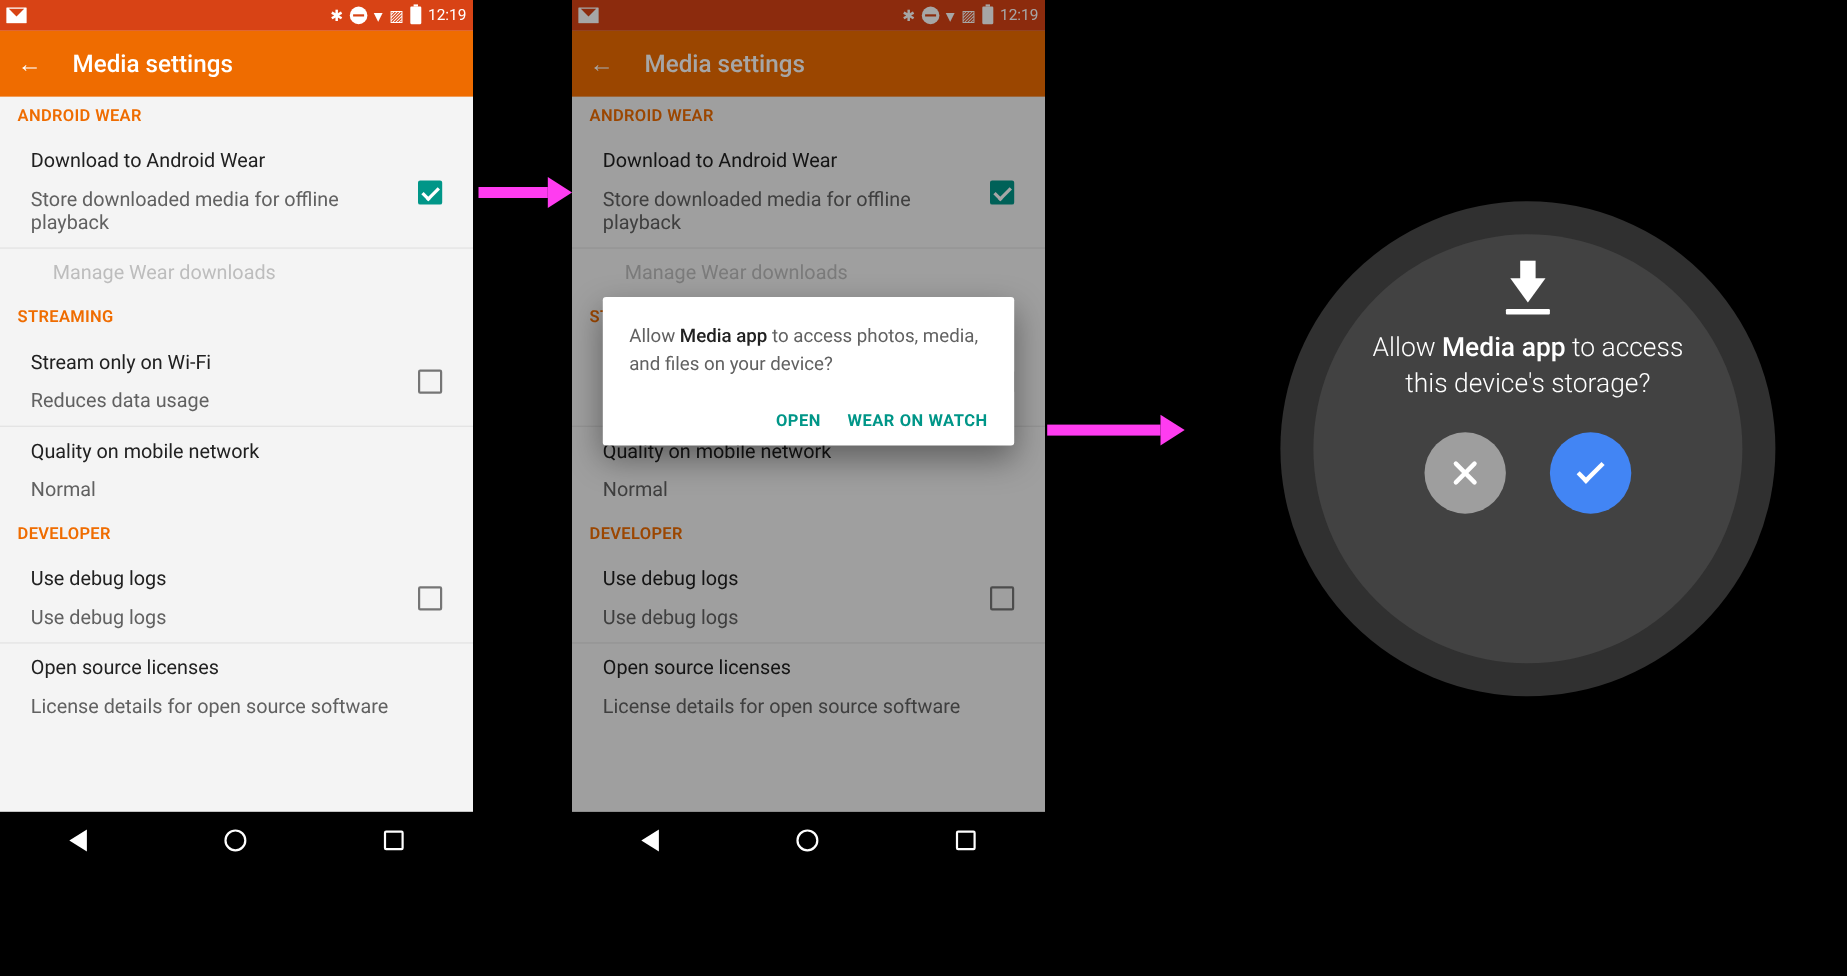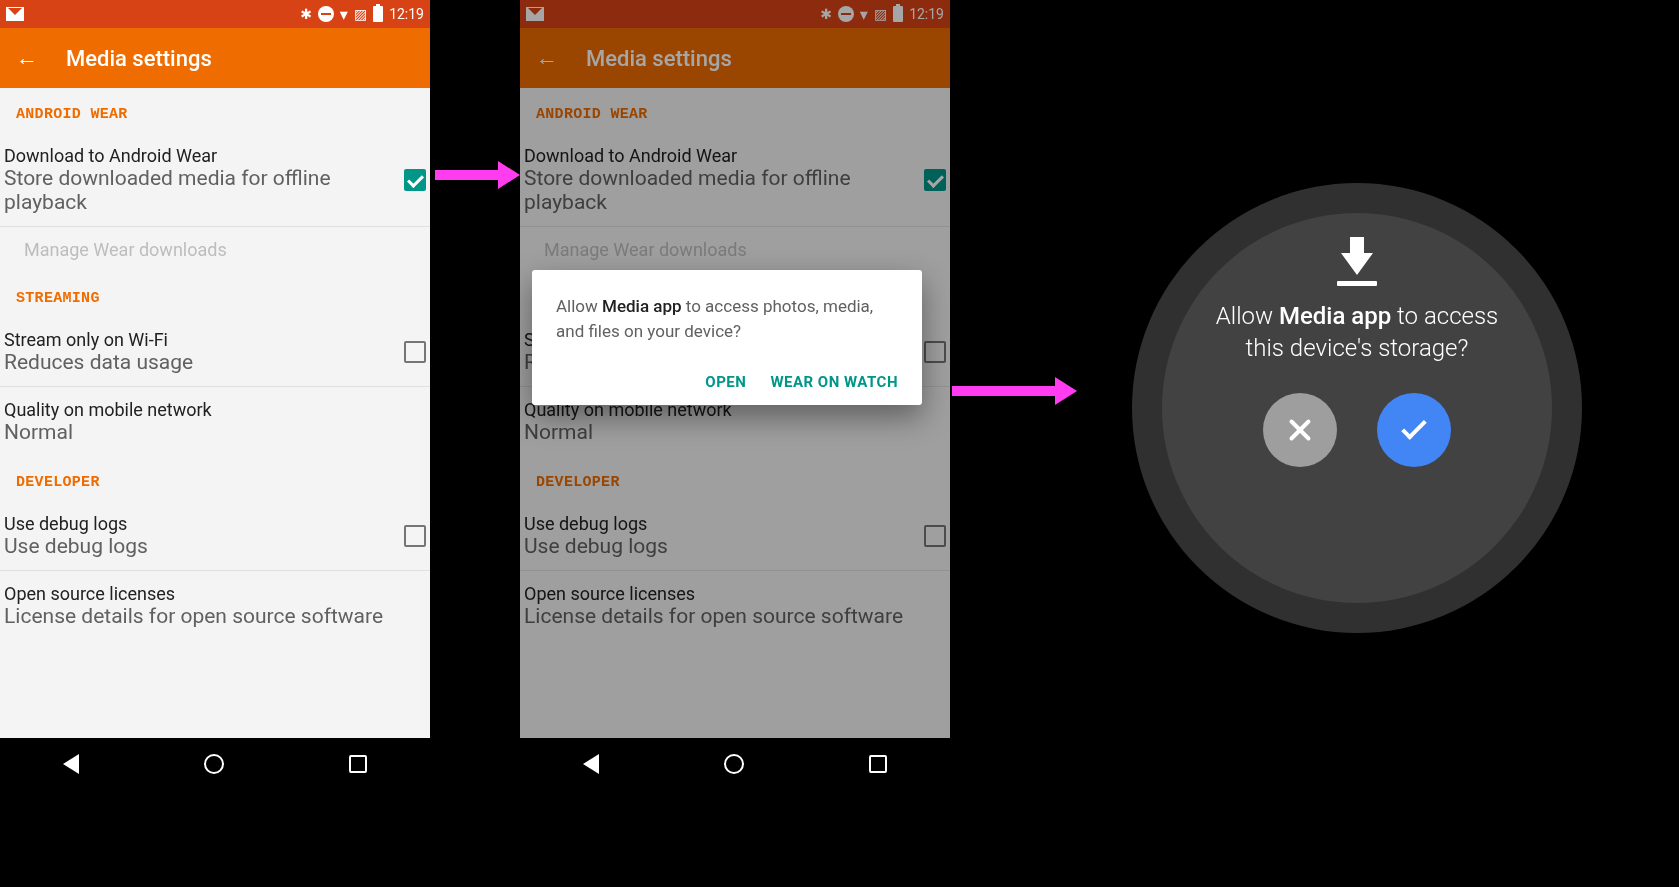--- a/index.html
+++ b/index.html
@@ -64,34 +64,33 @@
   gap: 28px;
 }
 .back-arrow { color:#fff; font-size:22px; }
 .app-title { color:#fff; font-size:22px; font-weight:500; }
 
 .content { padding: 0; background:#f4f4f4; }
 .section-title {
   color: #ef6c00;
   font-size: 15px;
   font-weight: 600;
-  padding: 18px 16px 10px;
+  padding: 8px 16px 10px;
   letter-spacing: .3px;
-  font-family: Liberation Mono, monospace;
 }
 .list-item {
-  padding: 12px 4px;
+  padding: 12px 28px;
   display: flex;
   justify-content: space-between;
   align-items: center;
   border-bottom: 1px solid #e0e0e0;
 }
 .list-item.noborder { border-bottom:none; }
 .li-text .li-title { font-size: 18px; color:#212121; }
-.li-text .li-sub { font-size: 21px; color:#616161; margin-top:0; }
+.li-text .li-sub { font-size: 18px; color:#616161; margin-top:14px; }
 .li-disabled .li-title { color:#bdbdbd;margin-left:20px; }
 
 .chkbox {
   width: 22px; height:22px;
   border: 2px solid #757575;
   border-radius: 2px;
   flex-shrink:0;
 }
 .chkbox.checked {
   background: #009688;
@@ -126,21 +125,21 @@
 .nav-circ { width:20px;height:20px;border:2px solid #fff;border-radius:50%; }
 .nav-sq { width:18px;height:18px;border:2px solid #fff;border-radius:2px; }
 
 .scrim {
   position:absolute;
   inset:0 0 52px 0;
   background: rgba(0,0,0,.35);
 }
 .dialog {
   position:absolute;
-  left:12px; right:28px;
+  left:28px; right:28px;
   top: 270px;
   background:#fff;
   border-radius: 3px;
   box-shadow: 0 12px 30px rgba(0,0,0,.4);
   padding: 24px 24px 14px;
 }
 .dlg-msg { font-size:17px; color:#616161; line-height:1.45; }
 .dlg-msg .strong { color:#212121; font-weight:500; }
 .dlg-actions {
   display:flex;
@@ -172,21 +171,21 @@
   border-top:14px solid transparent;
   border-bottom:14px solid transparent;
   border-left:22px solid #ff3cf0;
 }
 .arrow1 { left:435px; top:168px; width:85px; }
 .arrow2 { left:952px; top:384px; width:125px; }
 
 
 .watch {
   position:absolute;
-  left:1132px;
+  left:1164px;
   top: 183px;
   width: 450px;
   height: 450px;
   border-radius: 50%;
   background: #303030;
   display:flex;
   align-items:center;
   justify-content:center;
 }
 .watch-face {

